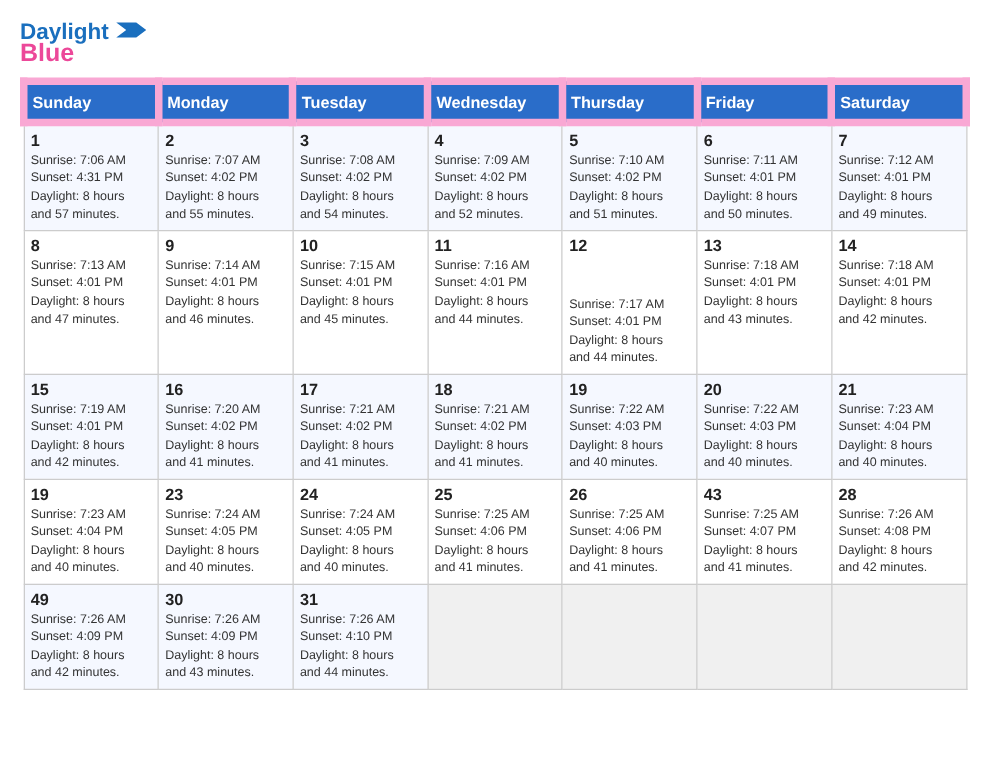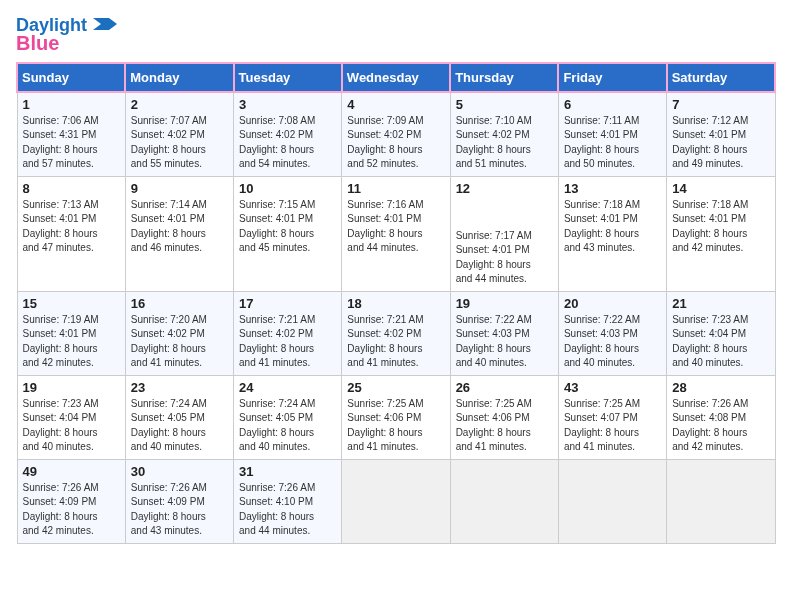--- a/index.html
+++ b/index.html
@@ -45,21 +45,21 @@
       border-collapse: collapse;
       font-size: 11px;
     }
     thead tr th {
       background-color: #2a6dc9;
       color: #fff;
       padding: 6px 4px;
       text-align: left;
       font-size: 13px;
       font-weight: bold;
-      border: 2px solid #f9a8d4;
+      border: 6px solid #f9a8d4;
     }
     tbody tr td {
       border: 1px solid #ccc;
       vertical-align: top;
       padding: 4px 5px;
       background: #fff;
       width: calc(100% / 7);
       min-height: 80px;
     }
     tbody tr:nth-child(odd) td {

